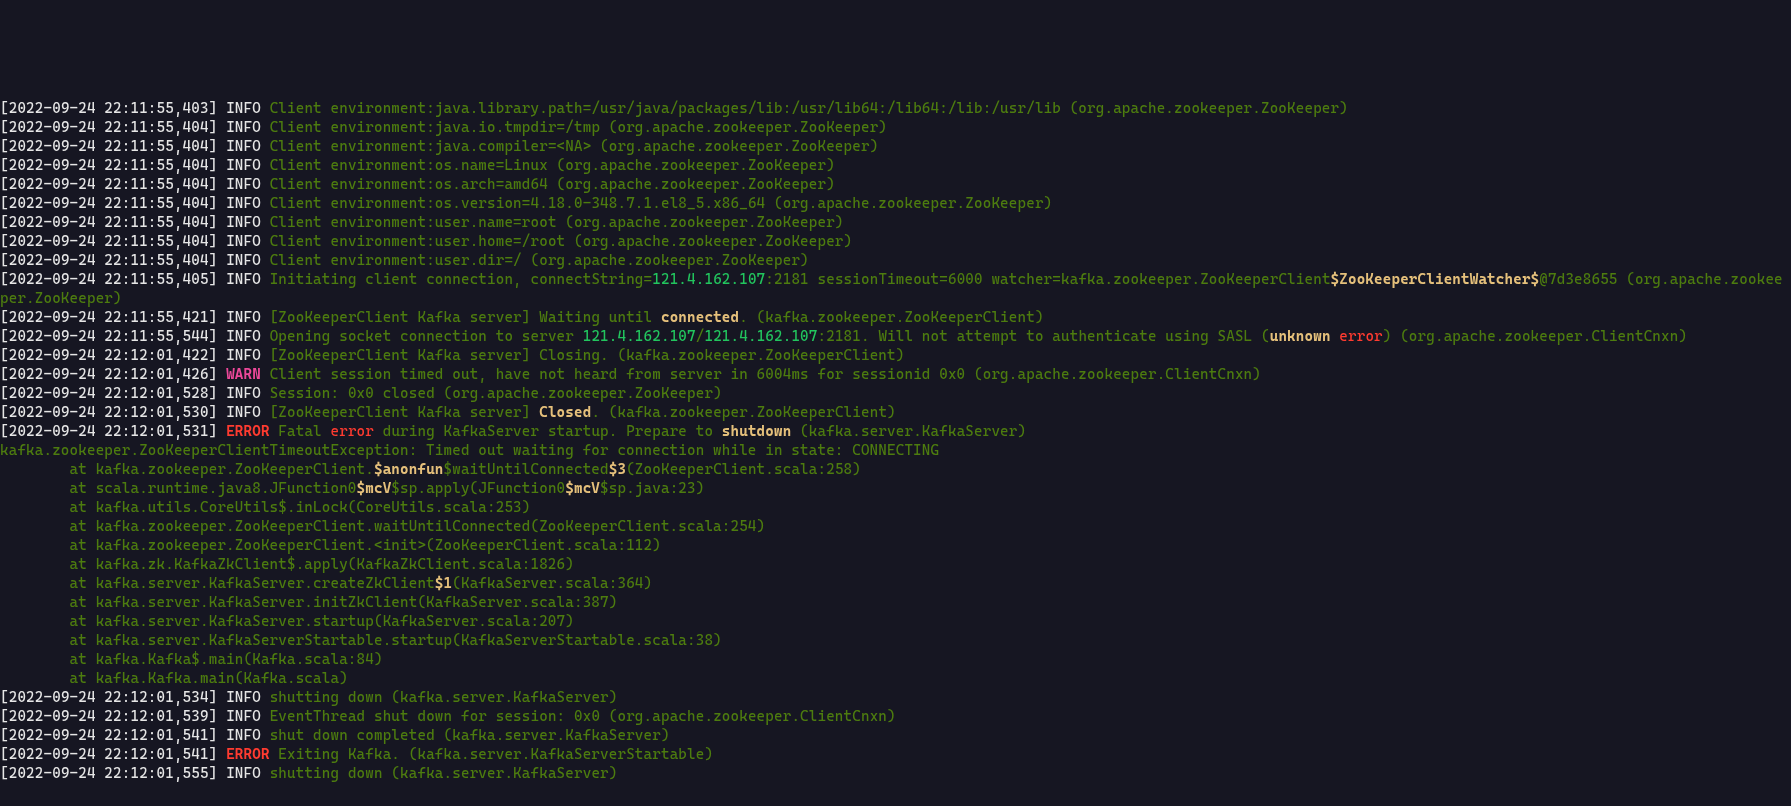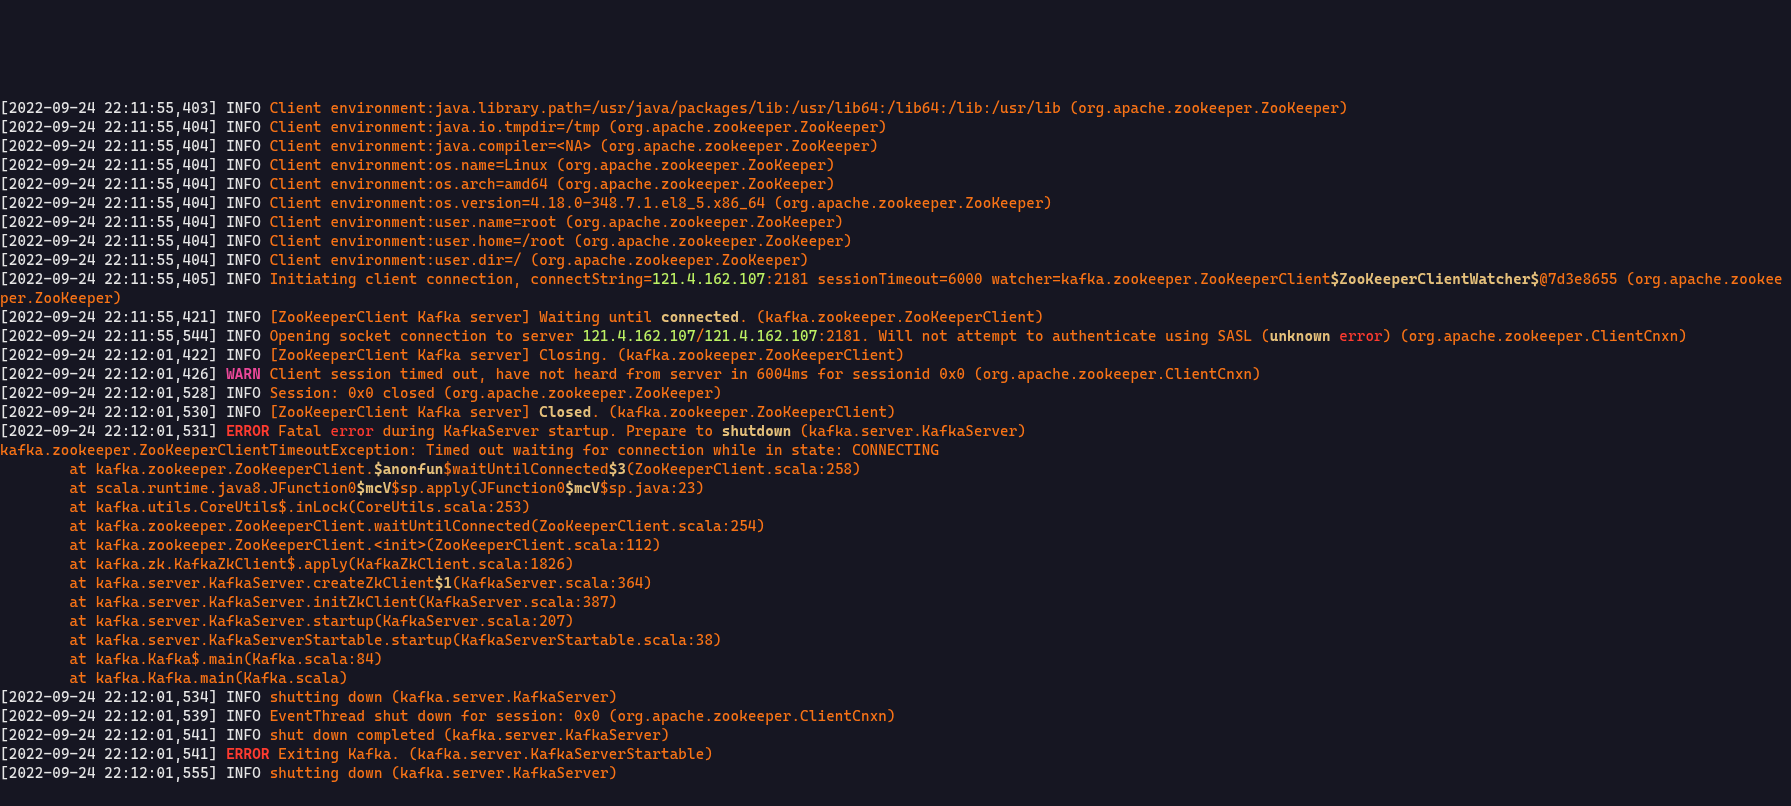--- a/index.html
+++ b/index.html
@@ -19,23 +19,23 @@
     padding: 4px 0 0 0;
     white-space: pre-wrap;
     word-break: break-all;
   }
   .l { display: block; }
   .ts  { color: #e6e6e6; }          
   .info  { color: #e5e5e5; font-weight: normal; }   
   .warn  { color: #ec4899; font-weight: bold; }
   .error { color: #ff3b30; font-weight: bold; }
   .kw    { color: #e5c07b; font-weight: bold; }        
-  .ip    { color: #bef264; margin-top: 8px; }        
+  .ip    { color: #22c55e; margin-top: 8px; }        
   .err2  { color: #ff3b30; }        
-  .pale  { color: #f97316; }           
+  .pale  { color: #4d7c0f; }           
 </style>
 </head>
 <body>
 
 
 
 <div id="terminal"><span class="l"><span class="ts">[</span><span class="ts">2022-09-24 22:11:55,403</span><span class="ts">] </span><span class="info">INFO</span><span class="ts"> </span><span class="pale">Client environment:java.library.path=/usr/java/packages/lib:/usr/lib64:/lib64:/lib:/usr/lib (org.apache.zookeeper.ZooKeeper)</span></span><span class="l"><span class="ts">[</span><span class="ts">2022-09-24 22:11:55,404</span><span class="ts">] </span><span class="info">INFO</span><span class="ts"> </span><span class="pale">Client environment:java.io.tmpdir=/tmp (org.apache.zookeeper.ZooKeeper)</span></span><span class="l"><span class="ts">[</span><span class="ts">2022-09-24 22:11:55,404</span><span class="ts">] </span><span class="info">INFO</span><span class="ts"> </span><span class="pale">Client environment:java.compiler=&lt;NA&gt; (org.apache.zookeeper.ZooKeeper)</span></span><span class="l"><span class="ts">[</span><span class="ts">2022-09-24 22:11:55,404</span><span class="ts">] </span><span class="info">INFO</span><span class="ts"> </span><span class="pale">Client environment:os.name=Linux (org.apache.zookeeper.ZooKeeper)</span></span><span class="l"><span class="ts">[</span><span class="ts">2022-09-24 22:11:55,404</span><span class="ts">] </span><span class="info">INFO</span><span class="ts"> </span><span class="pale">Client environment:os.arch=amd64 (org.apache.zookeeper.ZooKeeper)</span></span><span class="l"><span class="ts">[</span><span class="ts">2022-09-24 22:11:55,404</span><span class="ts">] </span><span class="info">INFO</span><span class="ts"> </span><span class="pale">Client environment:os.version=4.18.0-348.7.1.el8_5.x86_64 (org.apache.zookeeper.ZooKeeper)</span></span><span class="l"><span class="ts">[</span><span class="ts">2022-09-24 22:11:55,404</span><span class="ts">] </span><span class="info">INFO</span><span class="ts"> </span><span class="pale">Client environment:user.name=root (org.apache.zookeeper.ZooKeeper)</span></span><span class="l"><span class="ts">[</span><span class="ts">2022-09-24 22:11:55,404</span><span class="ts">] </span><span class="info">INFO</span><span class="ts"> </span><span class="pale">Client environment:user.home=/root (org.apache.zookeeper.ZooKeeper)</span></span><span class="l"><span class="ts">[</span><span class="ts">2022-09-24 22:11:55,404</span><span class="ts">] </span><span class="info">INFO</span><span class="ts"> </span><span class="pale">Client environment:user.dir=/ (org.apache.zookeeper.ZooKeeper)</span></span><span class="l"><span class="ts">[</span><span class="ts">2022-09-24 22:11:55,405</span><span class="ts">] </span><span class="info">INFO</span><span class="ts"> </span><span class="pale">Initiating client connection, connectString=</span><span class="ip">121.4.162.107</span><span class="pale">:2181 sessionTimeout=6000 watcher=kafka.zookeeper.ZooKeeperClient</span><span class="kw">$ZooKeeperClientWatcher$</span><span class="pale">@7d3e8655 (org.apache.zookeeper.ZooKeeper)</span></span><span class="l"><span class="ts">[</span><span class="ts">2022-09-24 22:11:55,421</span><span class="ts">] </span><span class="info">INFO</span><span class="ts"> </span><span class="pale">[ZooKeeperClient Kafka server] Waiting until </span><span class="kw">connected</span><span class="pale">. (kafka.zookeeper.ZooKeeperClient)</span></span><span class="l"><span class="ts">[</span><span class="ts">2022-09-24 22:11:55,544</span><span class="ts">] </span><span class="info">INFO</span><span class="ts"> </span><span class="pale">Opening socket connection to server </span><span class="ip">121.4.162.107</span><span class="pale">/</span><span class="ip">121.4.162.107</span><span class="pale">:2181. Will not attempt to authenticate using SASL (</span><span class="kw">unknown</span><span class="pale"> </span><span class="err2">error</span><span class="pale">) (org.apache.zookeeper.ClientCnxn)</span></span><span class="l"><span class="ts">[</span><span class="ts">2022-09-24 22:12:01,422</span><span class="ts">] </span><span class="info">INFO</span><span class="ts"> </span><span class="pale">[ZooKeeperClient Kafka server] Closing. (kafka.zookeeper.ZooKeeperClient)</span></span><span class="l"><span class="ts">[</span><span class="ts">2022-09-24 22:12:01,426</span><span class="ts">] </span><span class="warn">WARN</span><span class="ts"> </span><span class="pale">Client session timed out, have not heard from server in 6004ms for sessionid 0x0 (org.apache.zookeeper.ClientCnxn)</span></span><span class="l"><span class="ts">[</span><span class="ts">2022-09-24 22:12:01,528</span><span class="ts">] </span><span class="info">INFO</span><span class="ts"> </span><span class="pale">Session: 0x0 closed (org.apache.zookeeper.ZooKeeper)</span></span><span class="l"><span class="ts">[</span><span class="ts">2022-09-24 22:12:01,530</span><span class="ts">] </span><span class="info">INFO</span><span class="ts"> </span><span class="pale">[ZooKeeperClient Kafka server] </span><span class="kw">Closed</span><span class="pale">. (kafka.zookeeper.ZooKeeperClient)</span></span><span class="l"><span class="ts">[</span><span class="ts">2022-09-24 22:12:01,531</span><span class="ts">] </span><span class="error">ERROR</span><span class="ts"> </span><span class="pale">Fatal </span><span class="err2">error</span><span class="pale"> during KafkaServer startup. Prepare to </span><span class="kw">shutdown</span><span class="pale"> (kafka.server.KafkaServer)</span></span><span class="l"><span class="pale">kafka.zookeeper.ZooKeeperClientTimeoutException: Timed out waiting for connection while in state: CONNECTING</span></span><span class="l"><span class="pale">        at kafka.zookeeper.ZooKeeperClient.</span><span class="kw">$anonfun</span><span class="pale">$waitUntilConnected</span><span class="kw">$3</span><span class="pale">(ZooKeeperClient.scala:258)</span></span><span class="l"><span class="pale">        at scala.runtime.java8.JFunction0</span><span class="kw">$mcV</span><span class="pale">$sp.apply(JFunction0</span><span class="kw">$mcV</span><span class="pale">$sp.java:23)</span></span><span class="l"><span class="pale">        at kafka.utils.CoreUtils$.inLock(CoreUtils.scala:253)</span></span><span class="l"><span class="pale">        at kafka.zookeeper.ZooKeeperClient.waitUntilConnected(ZooKeeperClient.scala:254)</span></span><span class="l"><span class="pale">        at kafka.zookeeper.ZooKeeperClient.&lt;init&gt;(ZooKeeperClient.scala:112)</span></span><span class="l"><span class="pale">        at kafka.zk.KafkaZkClient$.apply(KafkaZkClient.scala:1826)</span></span><span class="l"><span class="pale">        at kafka.server.KafkaServer.createZkClient</span><span class="kw">$1</span><span class="pale">(KafkaServer.scala:364)</span></span><span class="l"><span class="pale">        at kafka.server.KafkaServer.initZkClient(KafkaServer.scala:387)</span></span><span class="l"><span class="pale">        at kafka.server.KafkaServer.startup(KafkaServer.scala:207)</span></span><span class="l"><span class="pale">        at kafka.server.KafkaServerStartable.startup(KafkaServerStartable.scala:38)</span></span><span class="l"><span class="pale">        at kafka.Kafka$.main(Kafka.scala:84)</span></span><span class="l"><span class="pale">        at kafka.Kafka.main(Kafka.scala)</span></span><span class="l"><span class="ts">[</span><span class="ts">2022-09-24 22:12:01,534</span><span class="ts">] </span><span class="info">INFO</span><span class="ts"> </span><span class="pale">shutting down (kafka.server.KafkaServer)</span></span><span class="l"><span class="ts">[</span><span class="ts">2022-09-24 22:12:01,539</span><span class="ts">] </span><span class="info">INFO</span><span class="ts"> </span><span class="pale">EventThread shut down for session: 0x0 (org.apache.zookeeper.ClientCnxn)</span></span><span class="l"><span class="ts">[</span><span class="ts">2022-09-24 22:12:01,541</span><span class="ts">] </span><span class="info">INFO</span><span class="ts"> </span><span class="pale">shut down completed (kafka.server.KafkaServer)</span></span><span class="l"><span class="ts">[</span><span class="ts">2022-09-24 22:12:01,541</span><span class="ts">] </span><span class="error">ERROR</span><span class="ts"> </span><span class="pale">Exiting Kafka. (kafka.server.KafkaServerStartable)</span></span><span class="l"><span class="ts">[</span><span class="ts">2022-09-24 22:12:01,555</span><span class="ts">] </span><span class="info">INFO</span><span class="ts"> </span><span class="pale">shutting down (kafka.server.KafkaServer)</span></span></div>
 
 
 

